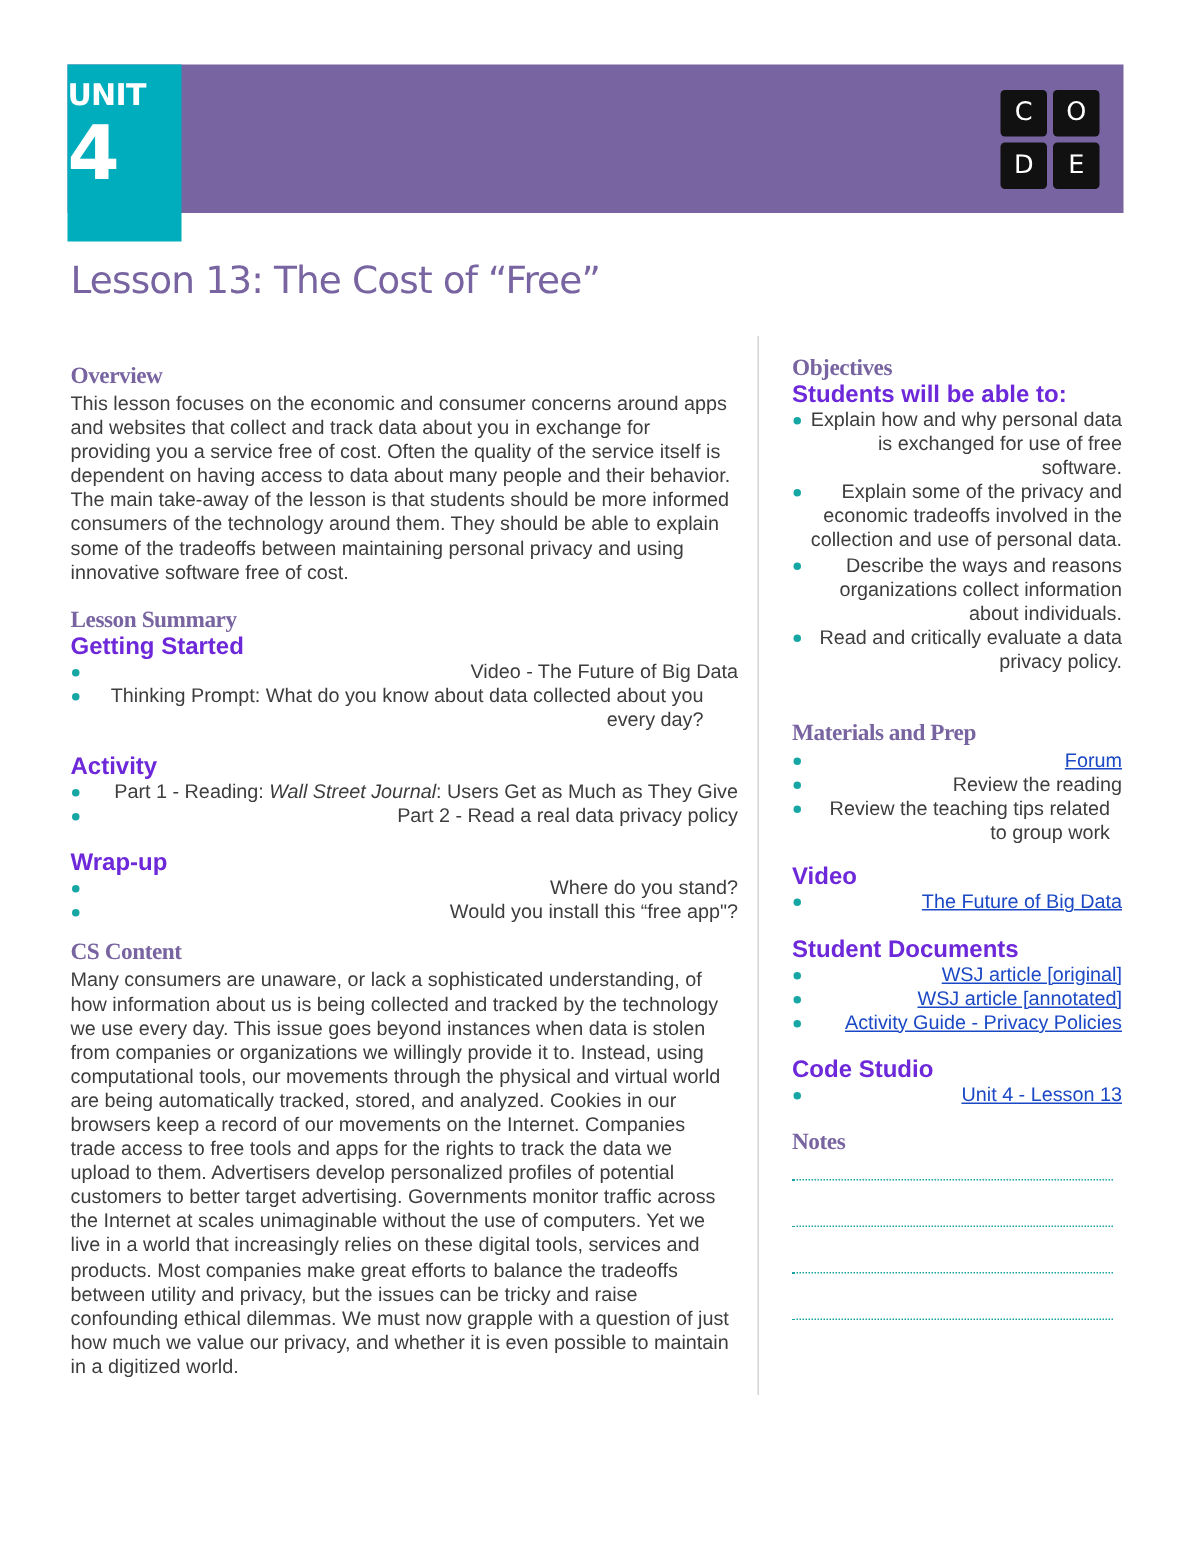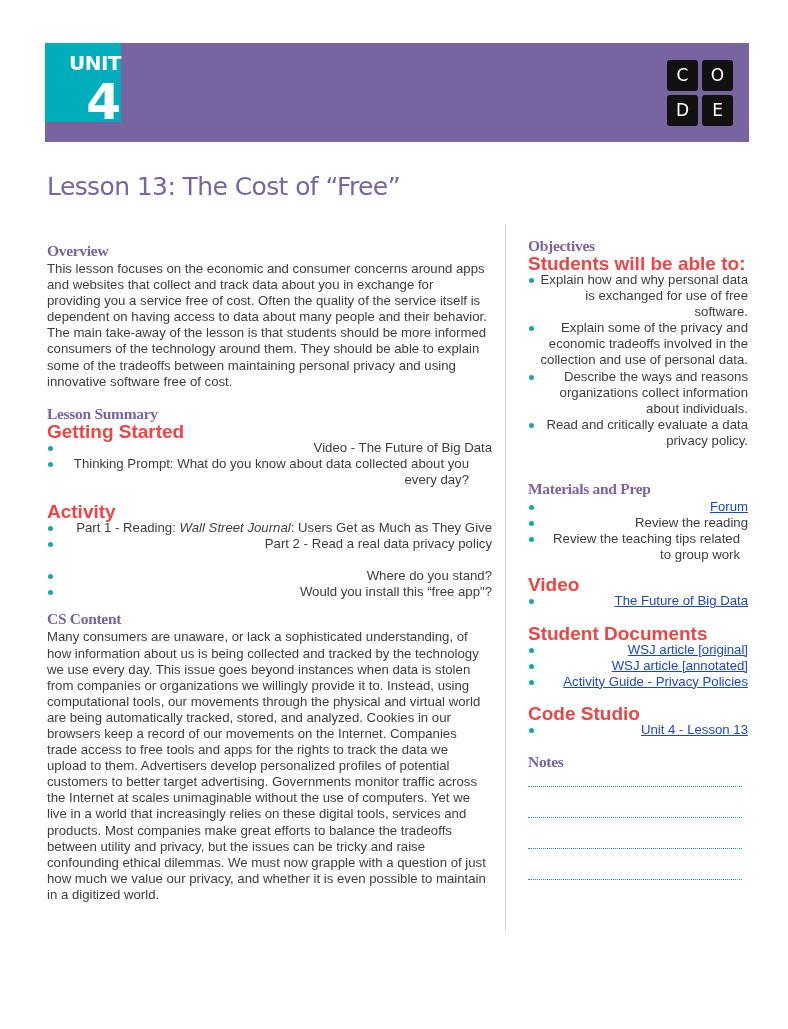--- a/index.html
+++ b/index.html
@@ -1,32 +1,32 @@
 <!DOCTYPE html>
 <html><head>
 <meta charset="utf-8">
 <style>
   html, body { margin: 0; padding: 0; background: #ffffff; }
   body { width: 788px; height: 1029px; position: relative; overflow: hidden;
          font-family: "Liberation Sans", sans-serif; color: #3d3d3d; }
   .banner { position: absolute; left: 45px; top: 43px; width: 704px; height: 99px; background: #7864a0; }
-  .unit-box { position: absolute; left: 0; top: 0; width: 76px; height: 79px; background: #00adbc; color: #fff; text-align: right; }
+  .unit-box { position: absolute; left: 0; top: 0; width: 76px; height: 118px; background: #00adbc; color: #fff; text-align: left; }
   .unit-label { position: absolute; left: 0; right: 0; top: 8px; font-weight: bold; font-size: 20px; font-family: "DejaVu Sans", sans-serif; letter-spacing: -0.5px; }
   .unit-num { position: absolute; left: 0; right: 0; top: 30px; font-weight: bold; font-size: 50px; font-family: "DejaVu Sans", sans-serif; }
   .logo { position: absolute; left: 622px; top: 17px; width: 66px; height: 66px; }
   .logo .tile { position: absolute; width: 31px; height: 31px; background: #111; border-radius: 3px; color: #fff;
                 font-family: "DejaVu Sans", sans-serif; font-size: 17px; text-align: center; line-height: 31px; }
   .lesson-title { position: absolute; left: 47px; top: 172px; font-size: 25px; font-weight: normal; color: #7864a0;
                   font-family: "DejaVu Sans", sans-serif; letter-spacing: -0.6px; }
   .divider { position: absolute; left: 505px; top: 224px; width: 1px; height: 706px; background: #d4d4d4; }
   .col { position: absolute; font-size: 13.2px; line-height: 16.1px; }
   .left { left: 47px; top: 241px; width: 445px; }
   .right { left: 528px; top: 236px; width: 220px; }
   h2 { margin: 0; font-family: Liberation Serif, serif; font-size: 15.5px; font-weight: bold; color: #7864a0; line-height: 20px; letter-spacing: -0.3px; }
-  h3 { margin: 0; font-size: 19px; font-weight: bold; color: #ef4444; line-height: 16px; }
+  h3 { margin: 0; font-size: 16px; font-weight: bold; color: #6d28d9; line-height: 16px; }
   p { margin: 0; }
   ul { list-style: none; margin: 0; padding: 0; text-align: right; }
   li { position: relative; padding-left: 12px; }
   li::before { content: ""; position: absolute; left: 1px; top: 6px; width: 5px; height: 5px; border-radius: 50%; background: #16a7a5; }
   a { color: #1b48c4; text-decoration: underline; }
   .gap-m { height: 16px; }
   .notes-line { border-bottom: 1px dotted #1aa3a0; height: 30px; width: 214px; margin-left: 0; }
 </style>
 </head>
 <body>
@@ -61,20 +61,21 @@
       <li>Video - The Future of Big Data</li>
       <li style="width:410px;">Thinking Prompt: What do you know about data collected about you every day?</li>
     </ul>
     <div class="gap-m"></div>
     <h3>Activity</h3>
     <ul>
       <li><span>Part 1 - Reading: </span><i>Wall Street Journal</i><span>: Users Get as Much as They Give</span></li>
       <li>Part 2 - Read a real data privacy policy</li>
     </ul>
     <div class="gap-m"></div>
+    <h3>Wrap-up</h3>
     <ul>
       <li>Where do you stand?</li>
       <li>Would you install this “free app"?</li>
     </ul>
   </section>
   <div style="height:9px"></div>
   <section>
     <h2>CS Content</h2>
     <p style="width:440px;">Many consumers are unaware, or lack a sophisticated understanding, of how information about us is being collected and tracked by the technology we use every day. This issue goes beyond instances when data is stolen from companies or organizations we willingly provide it to. Instead, using computational tools, our movements through the physical and virtual world are being automatically tracked, stored, and analyzed. Cookies in our browsers keep a record of our movements on the Internet. Companies trade access to free tools and apps for the rights to track the data we upload to them. Advertisers develop personalized profiles of potential customers to better target advertising. Governments monitor traffic across the Internet at scales unimaginable without the use of computers. Yet we live in a world that increasingly relies on these digital tools, services and products. Most companies make great efforts to balance the tradeoffs between utility and privacy, but the issues can be tricky and raise confounding ethical dilemmas. We must now grapple with a question of just how much we value our privacy, and whether it is even possible to maintain in a digitized world.</p>
   </section>

